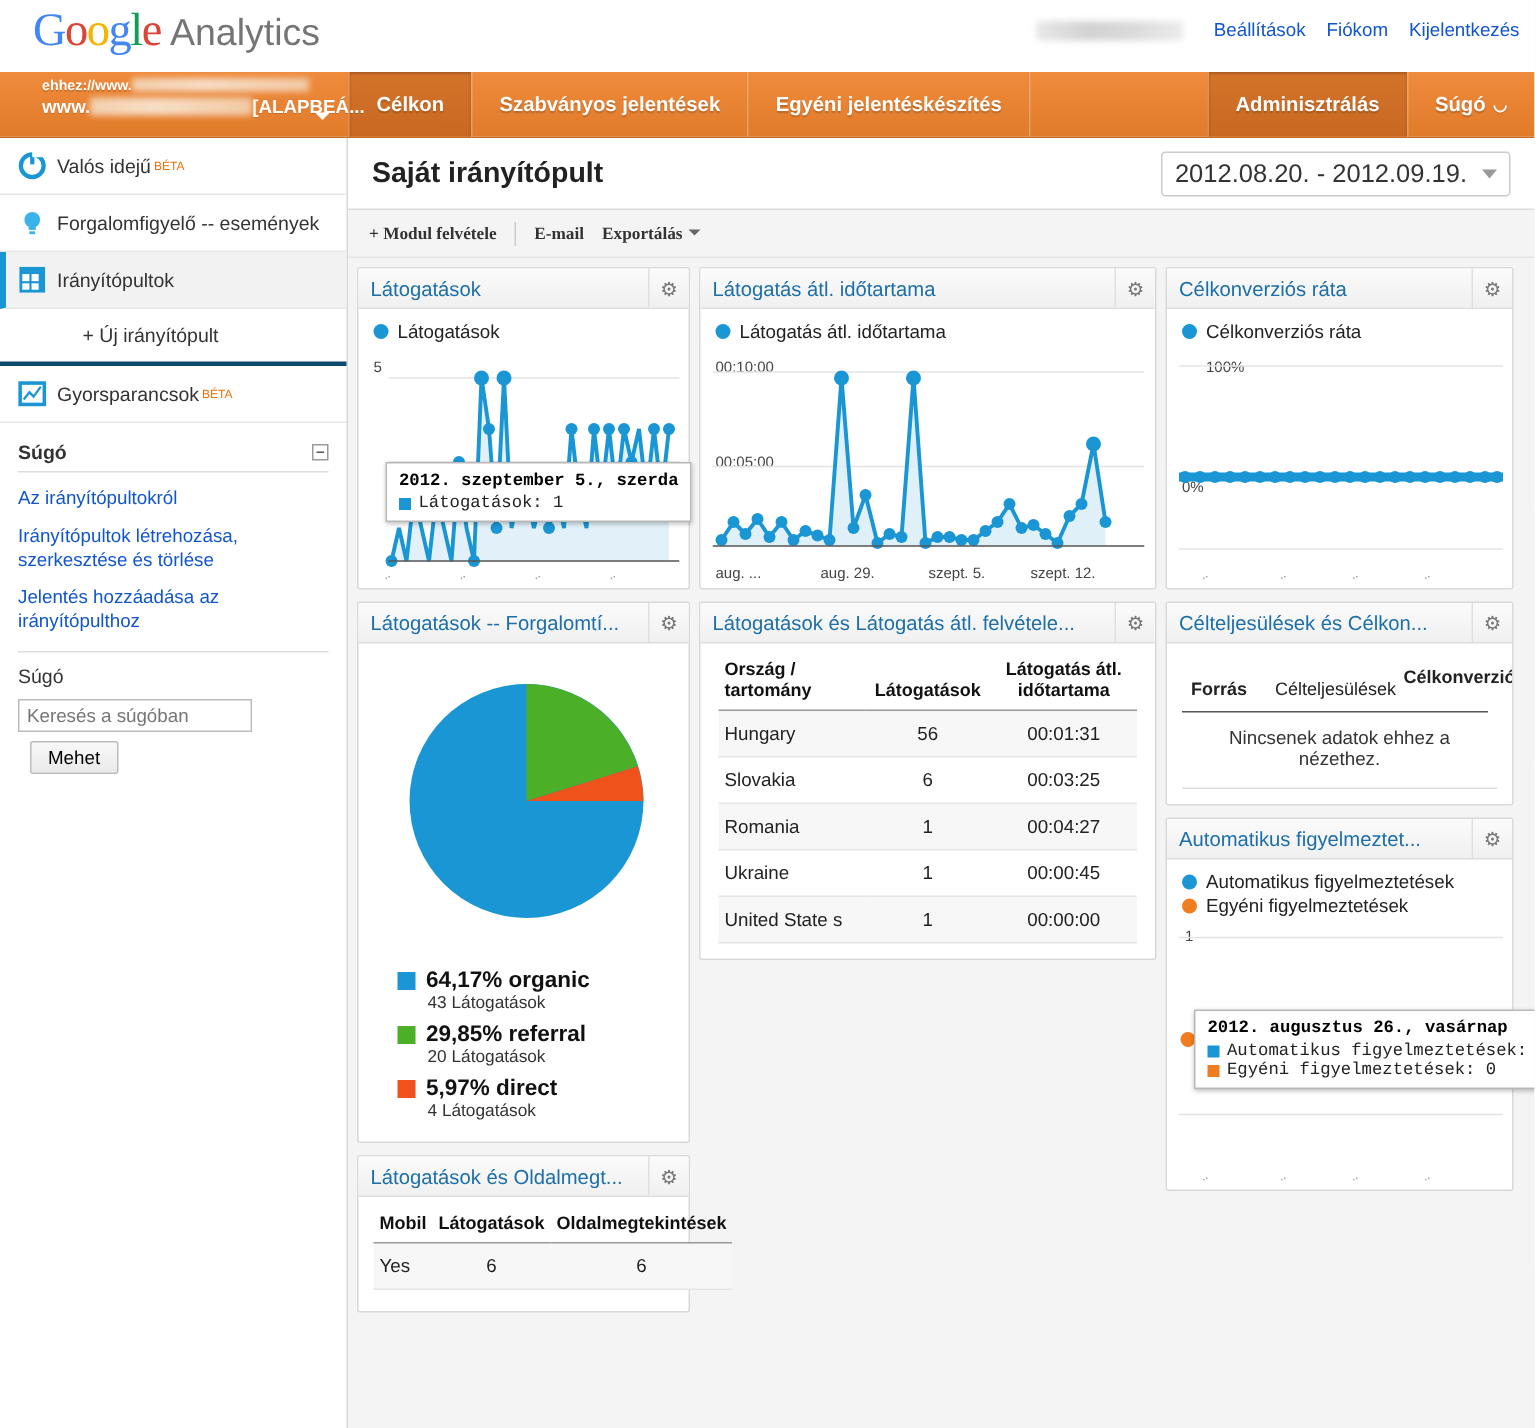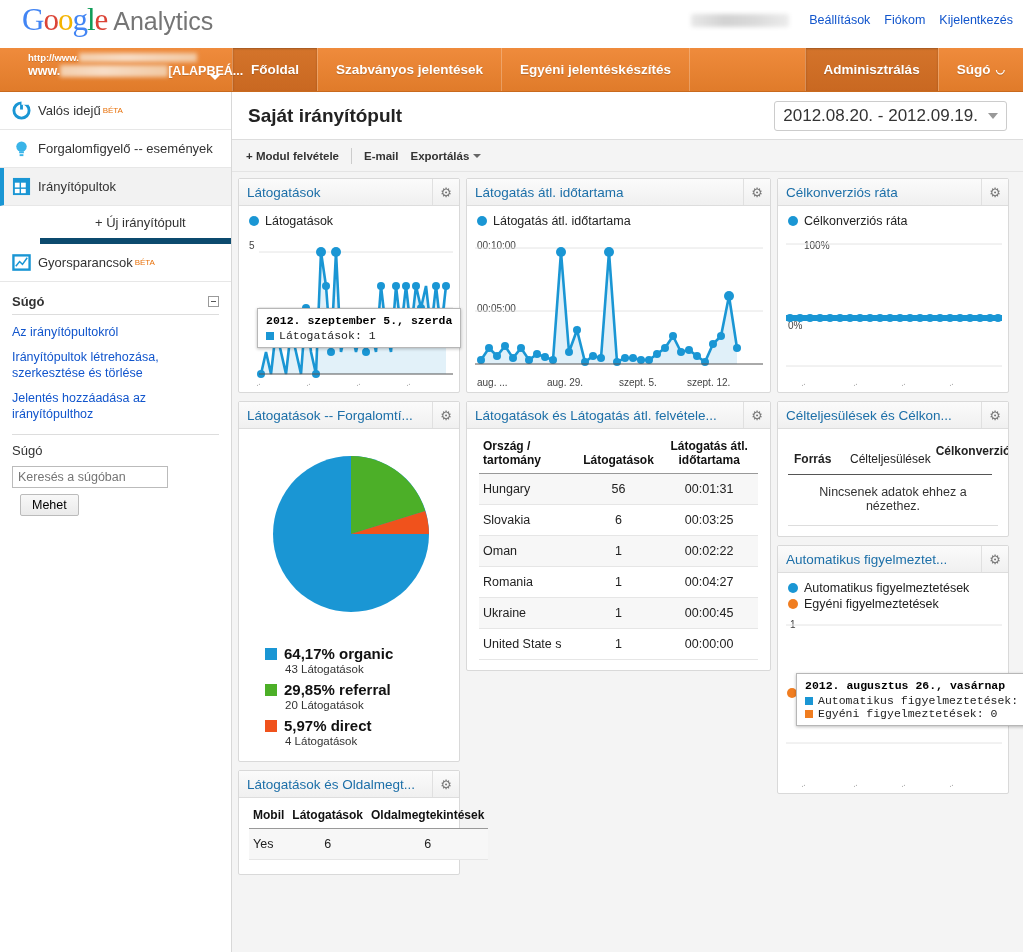--- a/index.html
+++ b/index.html
@@ -151,25 +151,24 @@
     font-size: 8px;
     font-weight: normal;
     vertical-align: 6px;
     margin-left: 2px;
   }
   .side-sub {
     height: 38px;
     display: flex;
     align-items: center;
     padding-left: 55px;
-    border-bottom: 6px solid #0c4a6e;
+    border-bottom: 3px solid #0c4a6e;
     font-size: 13px;
     color: #333;
     cursor: pointer;
-    margin-left: 40px;
   }
   .help-block { padding: 12px 12px 0 12px; }
   .help-head {
     font-weight: bold;
     font-size: 13px;
     color: #333;
     display: flex;
     justify-content: space-between;
     align-items: center;
     padding-bottom: 5px;
@@ -257,21 +256,21 @@
     height: 32px;
     display: flex;
     align-items: center;
     padding: 0 14px;
     gap: 12px;
     font-size: 11.5px;
     font-weight: bold;
     color: #333;
     border-bottom: 1px solid #e4e4e4;
   }
-  .toolbar a { color: #333; text-decoration: none; cursor: pointer; }
+  .toolbar a { color: #333; text-decoration: none; cursor: pointer; font-family: Liberation Serif, serif; }
   .tb-sep { width: 1px; height: 16px; background: #ccc; }
   .caret-sm {
     display: inline-block;
     width: 0; height: 0;
     border-left: 4px solid transparent;
     border-right: 4px solid transparent;
     border-top: 4px solid #666;
     margin-left: 4px;
     vertical-align: 2px;
   }
@@ -373,25 +372,25 @@
   <div class="acct-links">
     <span class="redacted-user"></span>
     <a>Beállítások</a>
     <a>Fiókom</a>
     <a>Kijelentkezés</a>
   </div>
 </div>
 
 <div class="navbar">
   <div class="acct-picker">
-    <div class="acct-url"><span>http://www.</span><span class="redact-inline"></span></div>
+    <div class="acct-url"><span>ehhez://www.</span><span class="redact-inline"></span></div>
     <div class="acct-name"><span>www.</span><span class="redact-inline w2"></span><span>[ALAPBEÁ...</span></div>
     <span class="acct-caret"></span>
   </div>
-  <a class="nav-tab active">Főoldal</a>
+  <a class="nav-tab active">Célkon</a>
   <a class="nav-tab">Szabványos jelentések</a>
   <a class="nav-tab">Egyéni jelentéskészítés</a>
   <div class="nav-spacer"></div>
   <a class="nav-tab active">Adminisztrálás</a>
   <a class="nav-tab">
       <span>Súgó</span>
       <span class="ext-icon">◡</span>
     </a>
 </div>
 
@@ -686,25 +685,20 @@
                     <td>Hungary</td>
                     <td class="ta-c">56</td>
                     <td class="ta-c">00:01:31</td>
                   </tr>
                 <tr>
                     <td>Slovakia</td>
                     <td class="ta-c">6</td>
                     <td class="ta-c">00:03:25</td>
                   </tr>
                 <tr>
-                    <td>Oman</td>
-                    <td class="ta-c">1</td>
-                    <td class="ta-c">00:02:22</td>
-                  </tr>
-                <tr>
                     <td>Romania</td>
                     <td class="ta-c">1</td>
                     <td class="ta-c">00:04:27</td>
                   </tr>
                 <tr>
                     <td>Ukraine</td>
                     <td class="ta-c">1</td>
                     <td class="ta-c">00:00:45</td>
                   </tr>
                 <tr>

